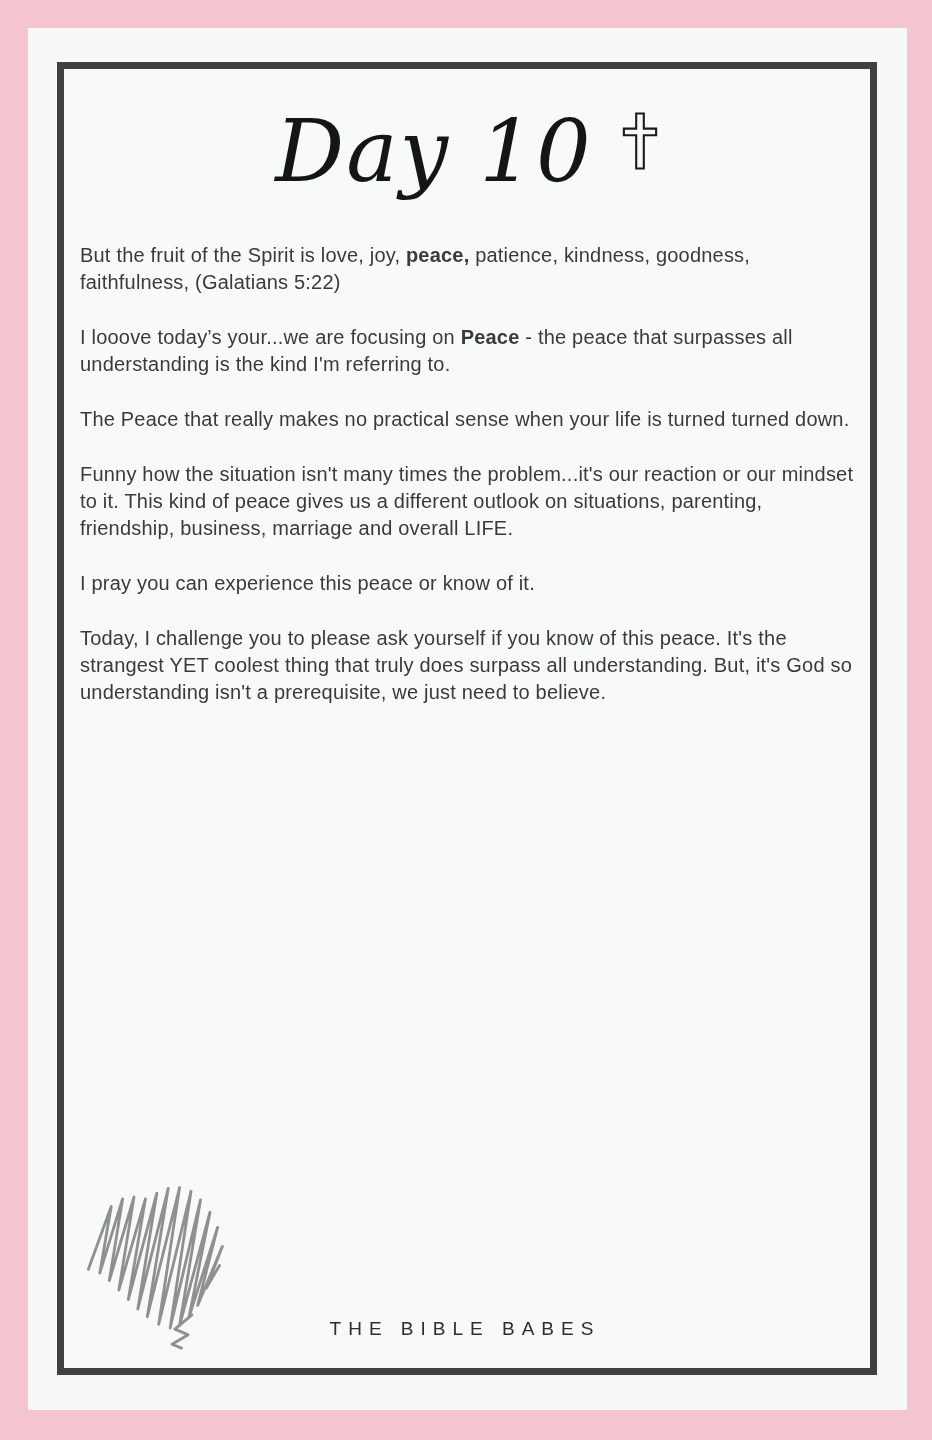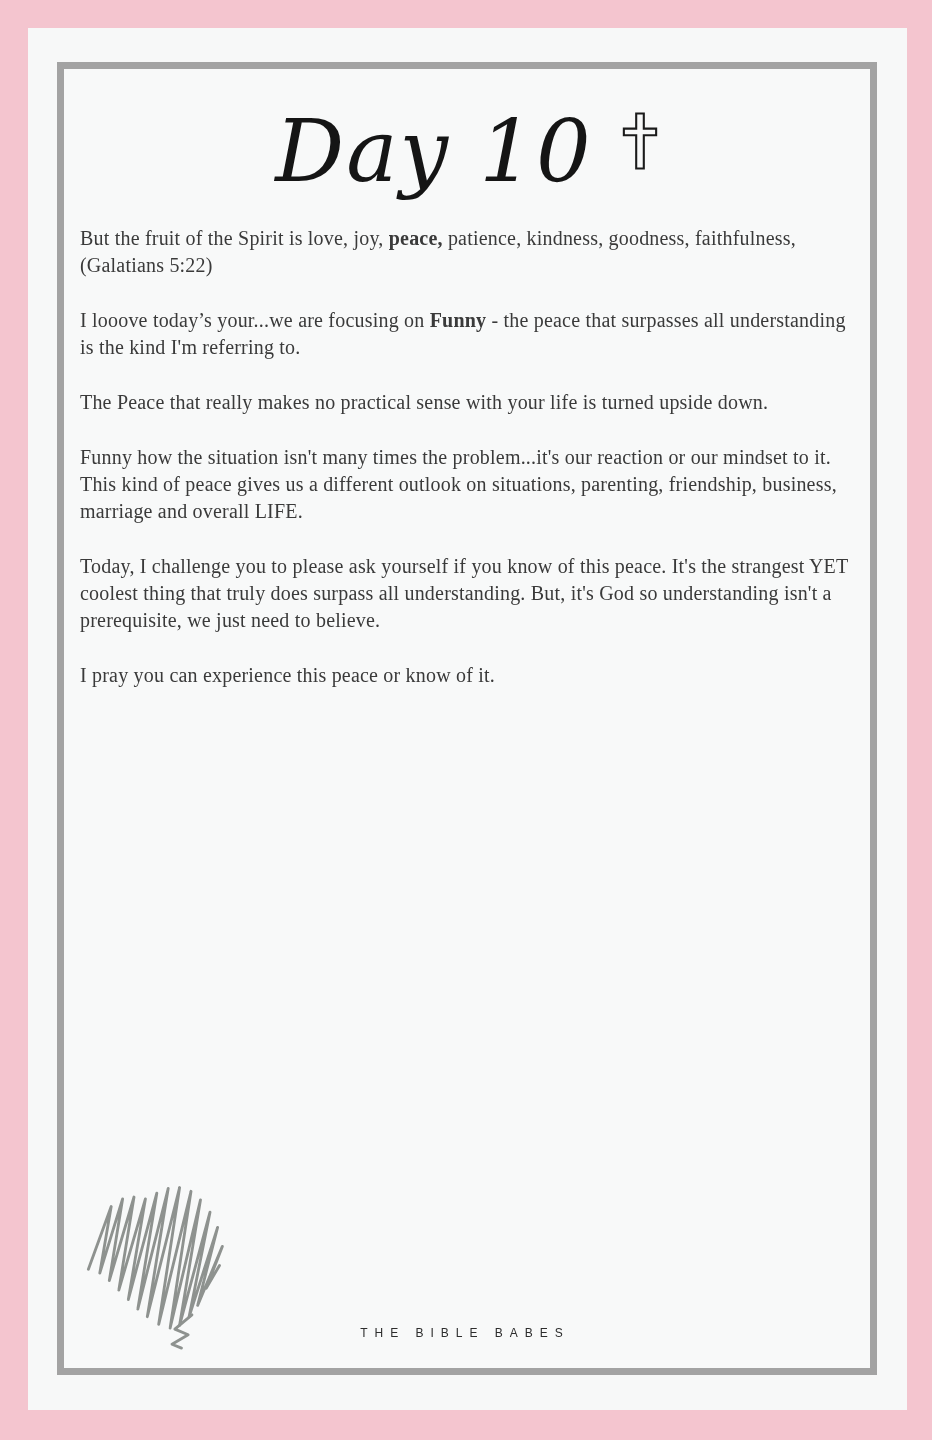--- a/index.html
+++ b/index.html
@@ -20,21 +20,21 @@
     width: 100%;
     height: 100%;
     box-sizing: border-box;
     background: #f7f8f8;
     padding: 34px 30px 35px 29px;
   }
   .page {
     width: 100%;
     height: 100%;
     box-sizing: border-box;
-    border: 7px solid #a3a3a3;
+    border: 7px solid #404040;
     background: #f8f9f9;
     position: relative;
     overflow: hidden;
   }
   .header {
     margin-top: 20px;
     height: 124px;
     display: flex;
     justify-content: center;
     align-items: center;
@@ -44,41 +44,40 @@
     font-family: "DejaVu Serif", serif;
     font-style: italic;
     font-weight: 400;
     font-size: 86px;
     line-height: 1;
     color: #151515;
     letter-spacing: 2px;
   }
   .cross-svg { transform: translateY(-10px); }
   .content {
-    margin: 12px 16px 0 16px;
+    margin: 29px 16px 0 16px;
     color: #3a3a3a;
     font-size: 20px;
     line-height: 27px;
     letter-spacing: 0.2px;
-    font-family: Liberation Serif, serif;
   }
   .content p { margin: 0 0 28px 0; }
   .b { font-weight: bold; }
   .heart-svg {
     position: absolute;
     left: 13px;
     bottom: 16px;
   }
   .brand {
     position: absolute;
     left: 0;
     right: 4px;
     bottom: 28px;
     text-align: center;
-    font-size: 12px;
+    font-size: 19px;
     letter-spacing: 7px;
     color: #2d2d2d;
     font-family: "Liberation Sans", sans-serif;
   }
 </style>
 </head>
 <body>
 
 <div class="frame">
   <div class="mat">
@@ -86,25 +85,25 @@
 
       <div class="header">
         <span class="title">Day 10</span>
         <svg class="cross-svg" width="38" height="60" viewBox="0 0 40 62">
           <path d="M16 2 H24 V18 H37 V25 H24 V60 H16 V25 H3 V18 H16 Z" fill="none" stroke="#1b1b1b" stroke-width="2.2"></path>
         </svg>
       </div>
 
       <div class="content">
         <p><span>But the fruit of the Spirit is love, joy, </span><span class="b">peace,</span><span> patience, kindness, goodness, faithfulness, (Galatians 5:22)</span></p>
-        <p><span>I looove today’s your...we are focusing on </span><span class="b">Funny</span><span> - the peace that surpasses all understanding is the kind I'm referring to.</span></p>
-        <p><span>The Peace that really makes no practical sense with your life is turned upside down.</span><span class="b"></span><span></span></p>
+        <p><span>I looove today’s your...we are focusing on </span><span class="b">Peace</span><span> - the peace that surpasses all understanding is the kind I'm referring to.</span></p>
+        <p><span>The Peace that really makes no practical sense when your life is turned turned down.</span><span class="b"></span><span></span></p>
         <p><span>Funny how the situation isn't many times the problem...it's our reaction or our mindset to it. This kind of peace gives us a different outlook on situations, parenting, friendship, business, marriage and overall LIFE.</span><span class="b"></span><span></span></p>
+        <p><span>I pray you can experience this peace or know of it.</span><span class="b"></span><span></span></p>
         <p><span>Today, I challenge you to please ask yourself if you know of this peace. It's the strangest YET coolest thing that truly does surpass all understanding. But, it's God so understanding isn't a prerequisite, we just need to believe.</span><span class="b"></span><span></span></p>
-        <p><span>I pray you can experience this peace or know of it.</span><span class="b"></span><span></span></p>
       </div>
 
       <svg class="heart-svg" width="152" height="176" viewBox="0 0 160 185">
         <path d="M12 98 L36 32 L24 102 L48 24 L34 110 L60 22 L44 120 L72 24 L54 130 L84 18 L64 140 L96 13 L74 148 L108 12 L86 156 L120 16 L98 160 L130 25 L108 157 L140 38 L118 148 L148 54 L127 136 L153 74 L136 118 L150 94" fill="none" stroke="#8e928f" stroke-width="3" stroke-linecap="round" stroke-linejoin="round"></path>
         <path d="M121 146 L103 161 L117 167 L100 177 L110 181" fill="none" stroke="#8e928f" stroke-width="3" stroke-linecap="round" stroke-linejoin="round"></path>
       </svg>
 
       <div class="brand">THE BIBLE BABES</div>
 
     </div>

